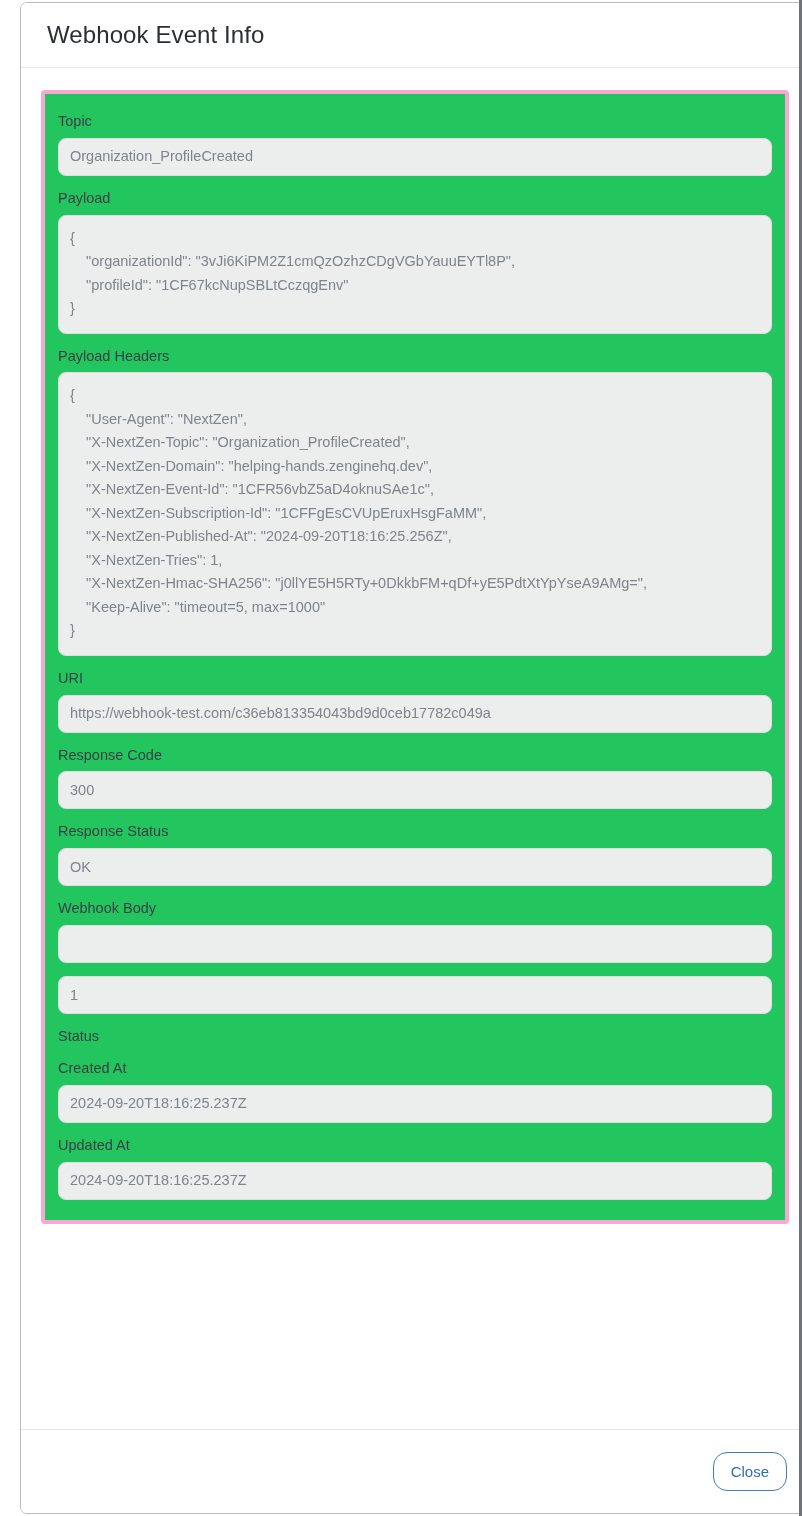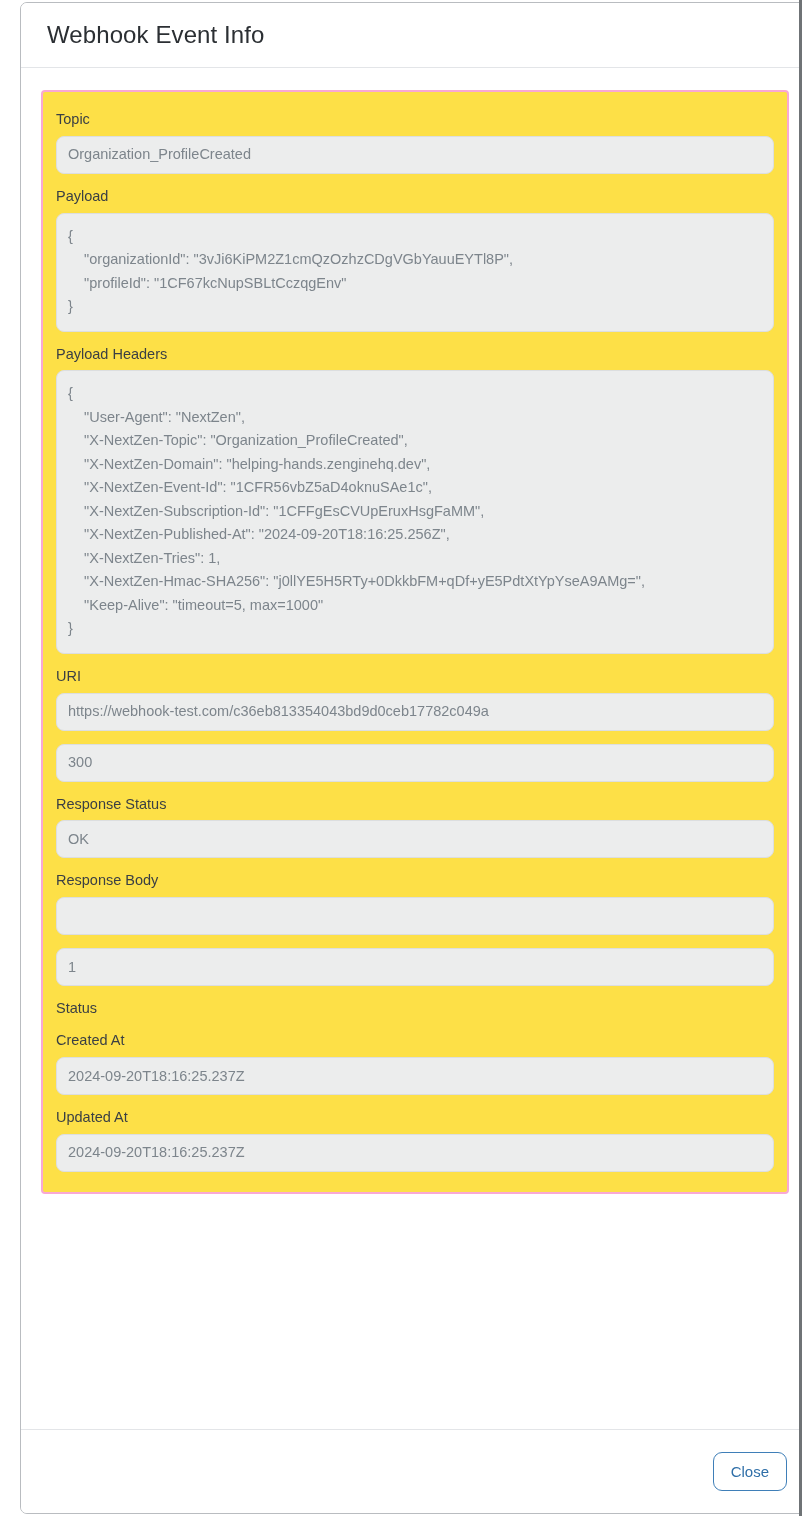--- a/index.html
+++ b/index.html
@@ -51,23 +51,23 @@
 
   
   .modal-body {
     flex: 1 1 auto;
     padding: 22px 20px 20px 20px;
     background: #ffffff;
     overflow: hidden;
   }
 
   .panel {
-    border: 2px solid #f9a8d4;
+    border: 4px solid #f9a8d4;
     border-radius: 4px;
-    background: #fde047;
+    background: #22c55e;
     padding: 18px 13px 20px 13px;
   }
 
   .field { margin-bottom: 13px; }
   .field:last-child { margin-bottom: 0; }
 
   .field-label {
     display: block;
     font-size: 14.5px;
     line-height: 1.3;
@@ -116,21 +116,21 @@
     padding: 0 22px;
     background: #ffffff;
   }
   .btn-close {
     font-family: "Liberation Sans", sans-serif;
     font-size: 15px;
     line-height: 1;
     color: #2f6fa8;
     background: #ffffff;
     border: 1px solid #3f7fb8;
-    border-radius: 9px;
+    border-radius: 14px;
     padding: 11px 17px;
     cursor: pointer;
   }
 
   
   .page-edge {
     position: absolute;
     top: 0;
     right: 0;
     width: 3px;
@@ -177,30 +177,31 @@
     "Keep-Alive": "timeout=5, max=1000"
 }</div>
       </div>
 
       <div class="field">
         <span class="field-label">URI</span>
         <div class="field-box one-line">https://webhook-test.com/c36eb813354043bd9d0ceb17782c049a</div>
       </div>
 
       <div class="field">
+        <span class="field-label">Response Code</span>
         <div class="field-box one-line">300</div>
       </div>
 
       <div class="field">
         <span class="field-label">Response Status</span>
         <div class="field-box one-line">OK</div>
       </div>
 
       <div class="field">
-        <span class="field-label">Response Body</span>
+        <span class="field-label">Webhook Body</span>
         <div class="field-box one-line empty"></div>
       </div>
 
       <div class="field">
         <div class="field-box one-line">1</div>
       </div>
 
       <div class="field">
         <span class="field-label">Status</span>
       </div>

